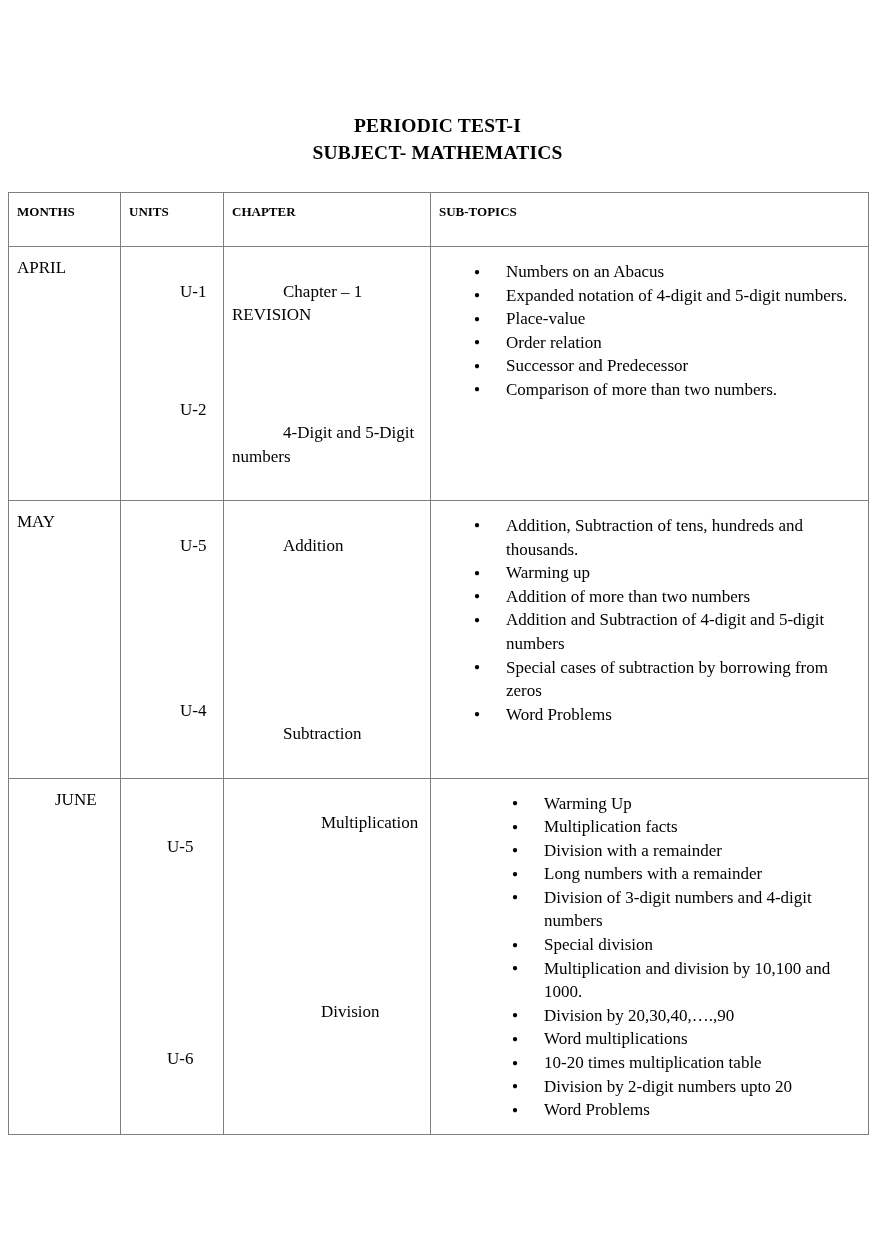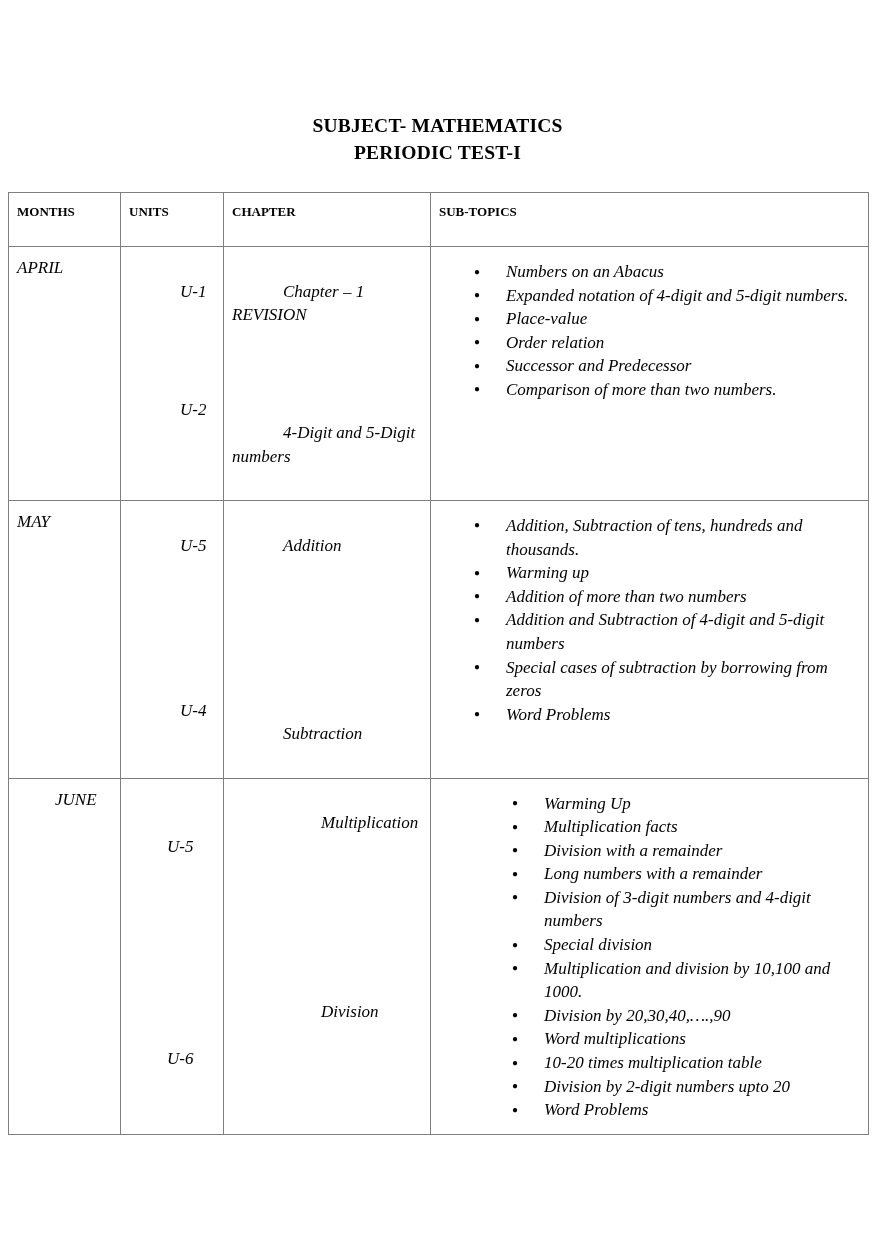--- a/index.html
+++ b/index.html
@@ -70,21 +70,20 @@
   .hdr-inner {
     padding: 9px 0 0 8px;
     line-height: 20px;
     white-space: nowrap;
   }
 
   
   .body-cell {
     font-size: 17px;
     line-height: 23.6px;
-    font-style: italic;
   }
   .cell-inner {
     padding: 9px 6px 8px 8px;
   }
   .cell-inner.month,
   .cell-inner.unit,
   .cell-inner.chap {
     white-space: pre-wrap;
   }
   .gap-2 { display: block; height: 47.2px; }
@@ -117,22 +116,22 @@
   tr.row-april td { height: 178px; }
   tr.row-may   td { height: 229px; }
   tr.row-june  td { height: 335px; padding-left: 38px; }
 </style>
 </head>
 <body>
 
 <div class="page">
 
   <div class="title-block">
+    <div class="title-line">PERIODIC TEST-I</div>
     <div class="title-line">SUBJECT- MATHEMATICS</div>
-    <div class="title-line">PERIODIC TEST-I</div>
   </div>
 
   <table class="sched-table">
     <colgroup>
       <col class="c-month">
       <col class="c-unit">
       <col class="c-chap">
       <col class="c-sub">
     </colgroup>
     <thead>

